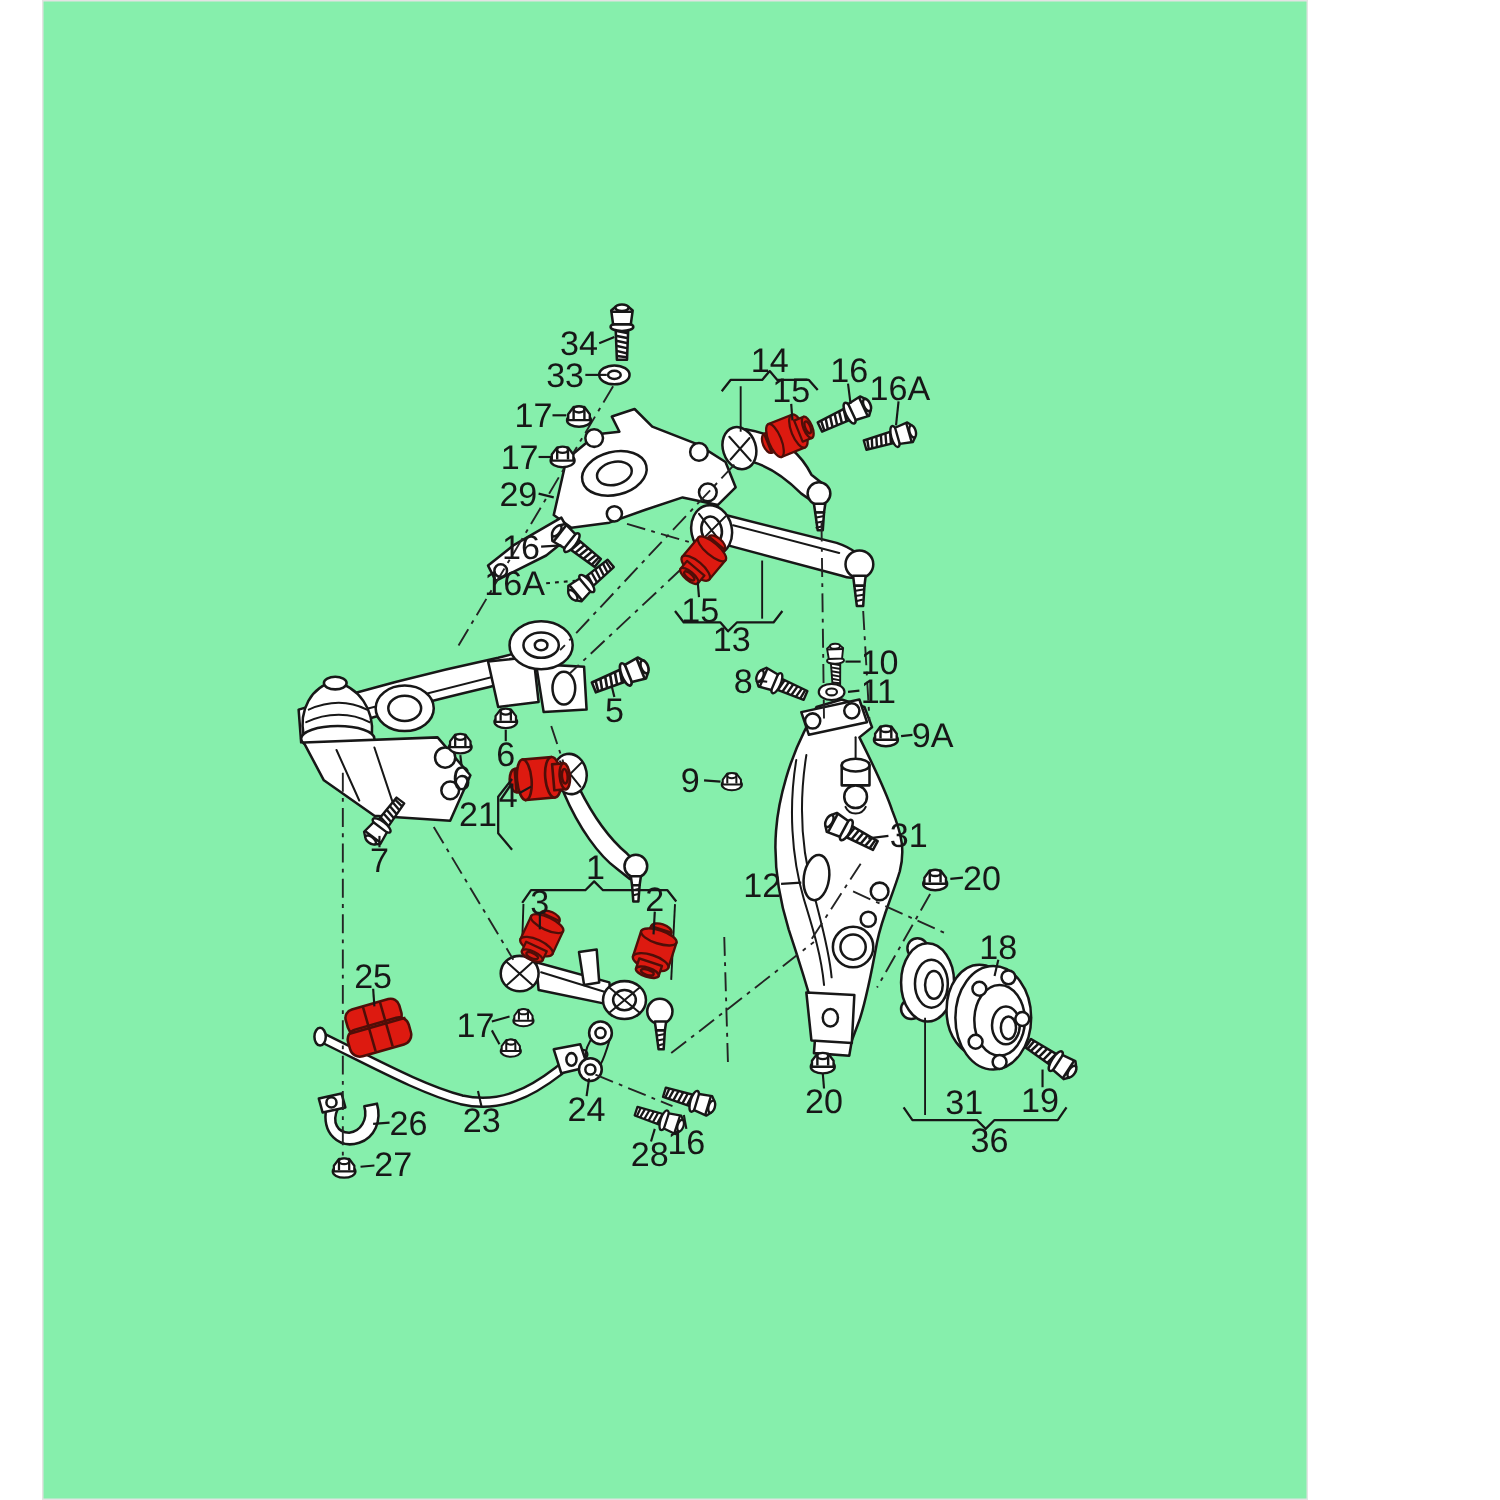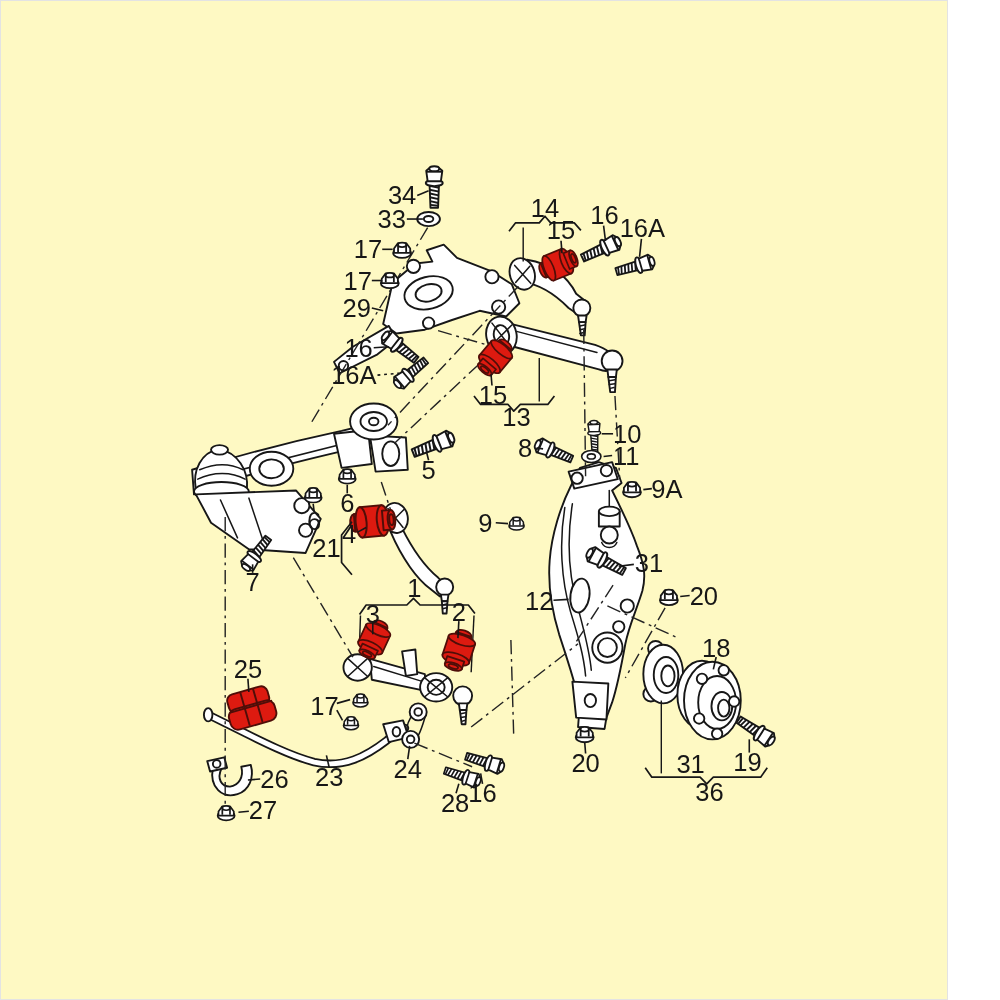--- a/index.html
+++ b/index.html
@@ -1,19 +1,20 @@
 <!DOCTYPE html>
 <html><head>
 <meta charset="utf-8">
 <style>
   html,body{margin:0;padding:0;background:#ffffff;}
   .stage{
-    position:relative;width:948px;height:1000px;background:#fef9c3;
+    position:relative;width:844px;height:1000px;background:#86efac;
     border:1px solid #e3e3e3;box-sizing:border-box;
     font-family:"Liberation Sans", sans-serif;
+    margin-left:28px;
   }
   svg{display:block;width:100%;height:100%;}
   .ln{fill:#ffffff;stroke:#171717;stroke-width:2;stroke-linejoin:round;stroke-linecap:round;}
   .ln2{fill:none;stroke:#171717;stroke-width:1.6;stroke-linejoin:round;stroke-linecap:round;}
   .tube{fill:none;stroke:#171717;stroke-width:9;stroke-linecap:round;}
   .tubein{fill:none;stroke:#ffffff;stroke-width:5.2;stroke-linecap:round;}
   .callout{font-family:"Liberation Sans", sans-serif;font-size:27px;fill:#171717;}
   .leader{stroke:#171717;stroke-width:1.7;fill:none;}
   .leader.dotted{stroke-dasharray:3 4;}
   .bracket{fill:none;stroke:#171717;stroke-width:1.8;stroke-linejoin:round;}

